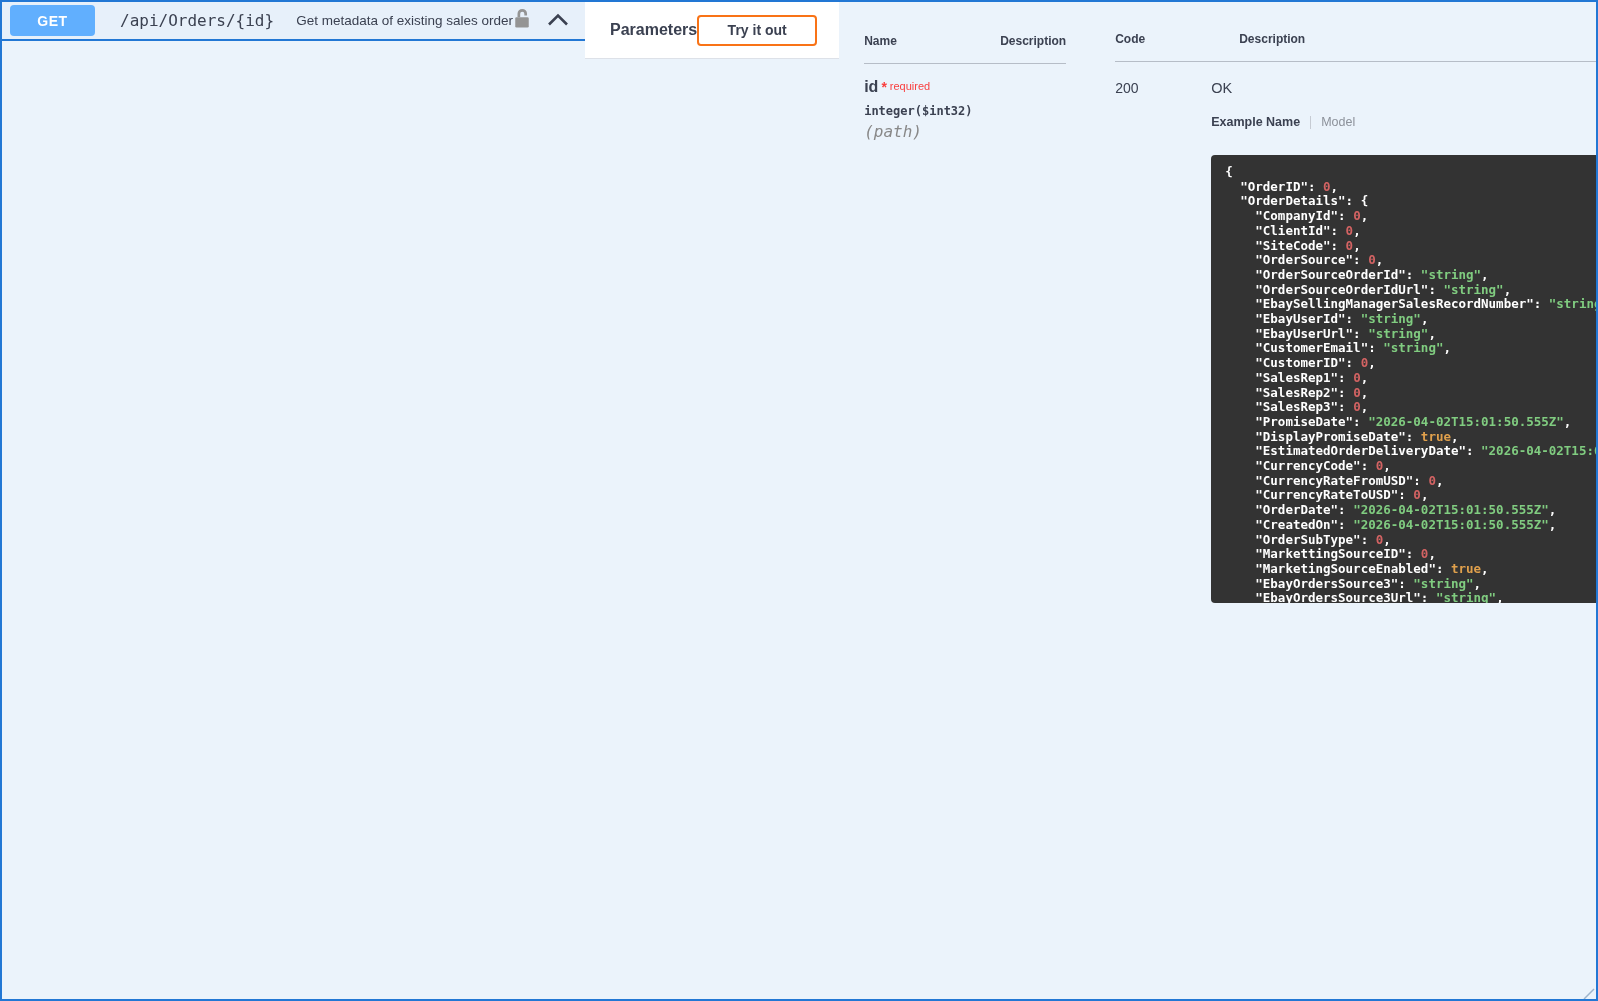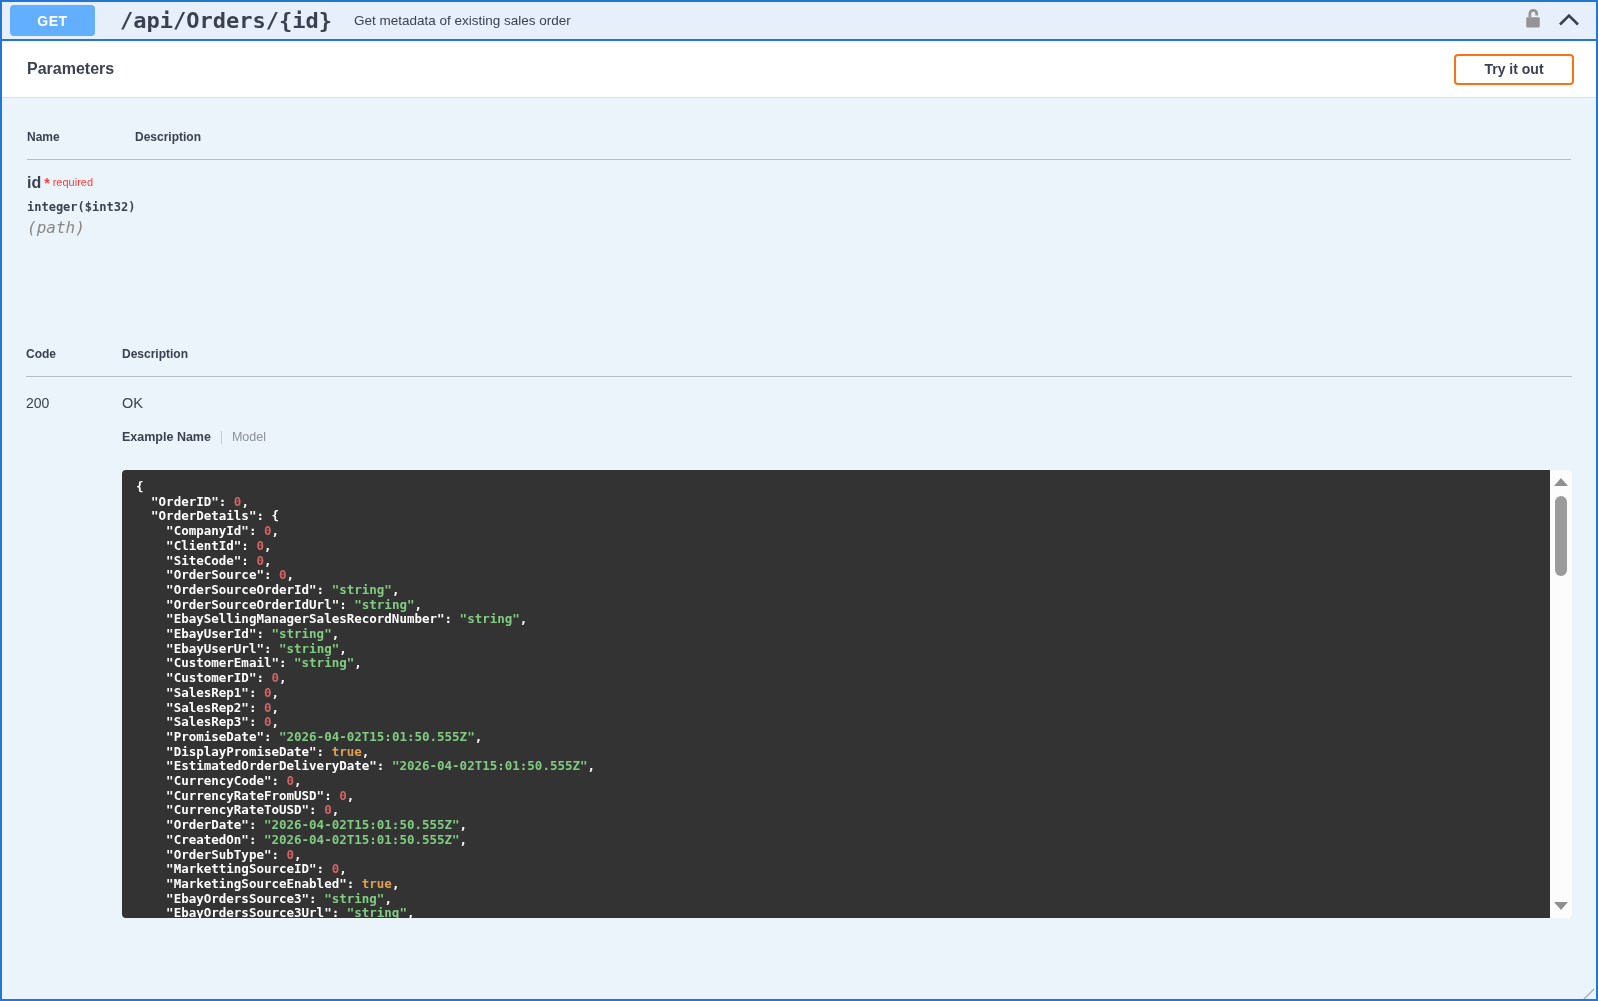--- a/index.html
+++ b/index.html
@@ -1,55 +1,55 @@
 <!DOCTYPE html>
 <html style="--accent: #2277d4; --method-get: #61affe; --summary-bg: #e7f0fa; --section-bg: #ebf3fb; --header-text: #3b4151; --required-red: #f93e3e; --muted: #888888; --code-bg: #333333; --code-plain: #ffffff; --code-string: #80cc80; --code-number: #d36363; --code-boolean: #e0a04c; --scrollbar-gray: #8f8f8f;"><head>
 <meta charset="utf-8">
 <style>
   html,body{margin:0;padding:0;background:#fff;}
   *{box-sizing:border-box;}
   .page{
     width:1598px;height:1001px;
     border:2px solid var(--accent,#2277d4);
     background:var(--section-bg,#ebf3fb);
-    display:flex;flex-direction:column;
+    display:flex;
     font-family:"Liberation Sans",sans-serif;
     color:var(--header-text,#3b4151);
     position:relative;overflow:hidden;
   }
   
   .summary{flex:none;height:39px;background:var(--summary-bg,#e7f0fa);
     border-bottom:2px solid var(--accent,#2277d4);
     display:flex;align-items:center;padding:0 16px 0 8px;cursor:pointer;}
   .method-badge{width:85px;height:31px;border-radius:4px;background:var(--method-get,#61affe);
     color:#fff;font-weight:bold;font-size:14px;letter-spacing:.5px;
     display:flex;align-items:center;justify-content:center;flex:none;}
-  .path{font-family:"DejaVu Sans Mono","Liberation Mono",monospace;font-weight:bold;
-    font-size:22px;margin-left:25px;white-space:nowrap;}
+  .path{font-family:"DejaVu Sans Mono","Liberation Mono",monospace;font-weight:normal;
+    font-size:16px;margin-left:25px;white-space:nowrap;}
   .summary-desc{font-size:13.5px;margin-left:22px;flex:1;}
   .lock-wrap{margin-right:16px;display:flex;align-items:center;cursor:pointer;}
   .collapse-wrap{display:flex;align-items:center;cursor:pointer;}
   
   .sec-header{flex:none;background:#fff;display:flex;align-items:center;
     padding:0 22px 0 25px;border-bottom:1px solid #dde1e8;}
   .sec-header.params{height:57px;}
   .sec-header.responses{height:52px;border-top:1px solid rgba(59,65,81,.10);}
   .sec-title{font-size:16px;font-weight:bold;}
   .try-btn{margin-left:auto;width:120px;height:31px;background:#fff;
     border:2px solid #f97316;border-radius:4px;color:var(--header-text,#3b4151);
     font-family:inherit;font-size:14px;font-weight:bold;cursor:pointer;}
   .rct{margin-left:auto;display:flex;align-items:center;}
   .rct-label{font-size:13px;font-weight:bold;margin-right:12px;}
   .rct-select{width:258px;height:33px;border:2px solid #41444e;border-radius:4px;background:#fff;
     display:flex;align-items:center;justify-content:space-between;padding:0 12px;
     font-size:14px;font-weight:600;cursor:pointer;}
   
   .params-body{flex:none;height:219px;padding:32px 25px 0;}
   .thead{display:flex;font-size:12px;font-weight:bold;padding-bottom:15px;
-    border-bottom:1px solid rgba(59,65,81,.30);}
+    border-bottom:1px solid rgba(59,65,81,.30);gap:28px;}
   .col-name{width:108px;flex:none;}
   .param-row{display:flex;padding-top:13px;}
   .pname-line{font-size:16px;font-weight:bold;line-height:20px;}
   .req-star{color:var(--required-red,#f93e3e);font-size:14px;margin-left:3px;}
   .req-label{color:var(--required-red,#f93e3e);font-size:11px;font-weight:normal;
     position:relative;top:-2px;margin-left:3px;}
   .ptype{font-family:"DejaVu Sans Mono","Liberation Mono",monospace;font-size:12px;
     font-weight:bold;margin-top:6px;line-height:14px;}
   .ploc{font-family:"DejaVu Sans Mono","Liberation Mono",monospace;font-size:16px;
     font-style:italic;color:var(--muted,#888);margin-top:7px;line-height:14px;}

